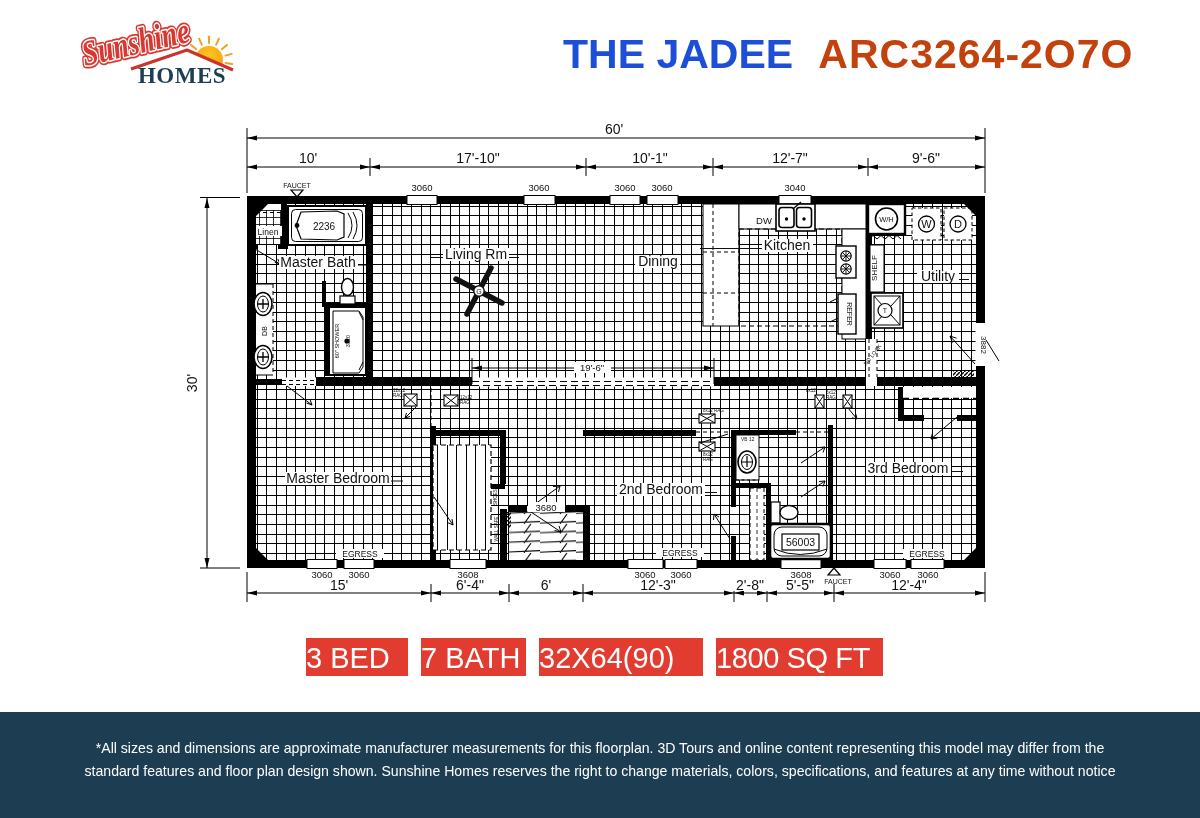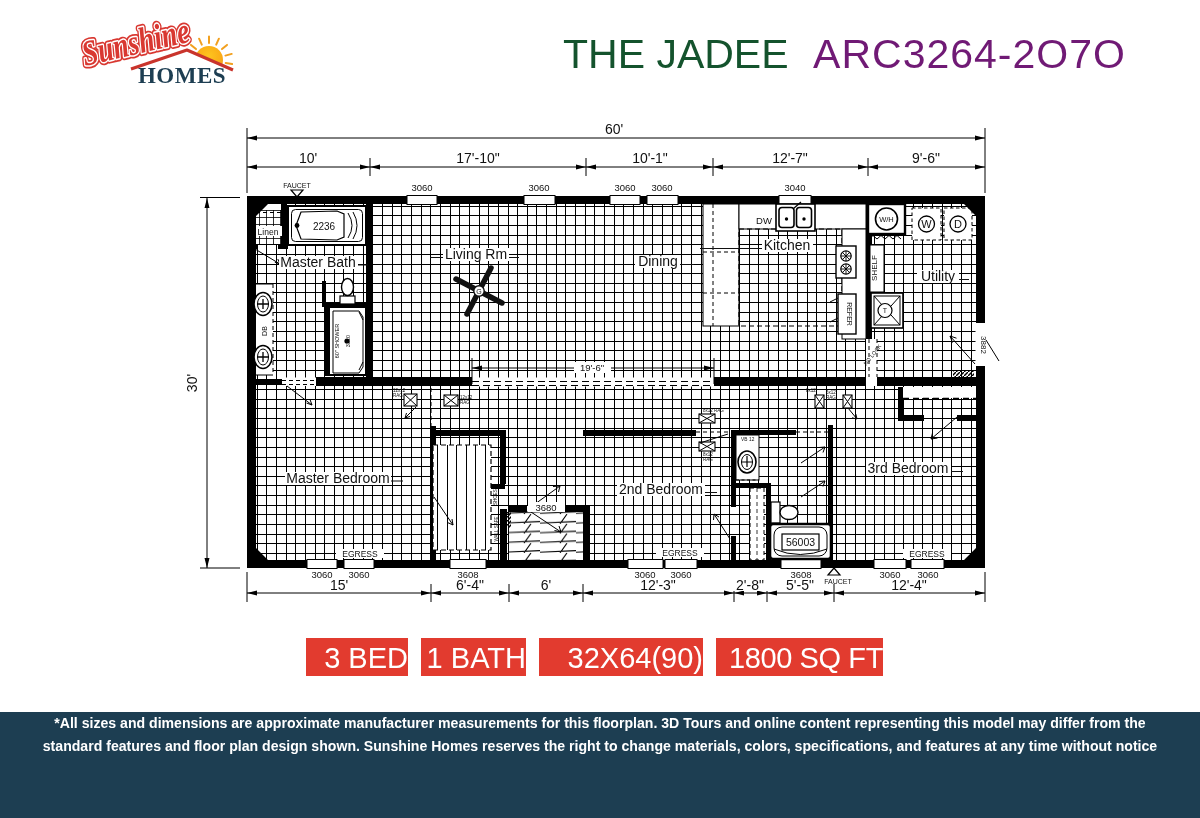--- a/index.html
+++ b/index.html
@@ -1,23 +1,23 @@
 <!DOCTYPE html>
 <html><head>
 <meta charset="utf-8">
 <style>
 html,body{margin:0;padding:0}
 body{width:1200px;height:818px;background:#fff;font-family:"Liberation Sans",sans-serif;position:relative;overflow:hidden}
 #title{position:absolute;left:563px;top:31px;white-space:nowrap;font-size:41px}
-#title .red{color:#14532d;font-weight:normal}
-#title .navy{color:#701a75;font-weight:normal;letter-spacing:1px;margin-left:2px}
+#title .red{color:#1d4ed8;font-weight:bold}
+#title .navy{color:#c2410c;font-weight:bold;letter-spacing:1px;margin-left:2px}
 #badges{position:absolute;left:306px;top:638px;height:38px;white-space:nowrap}
-#badges span{display:inline-block;background:#e23b2f;color:#fff;font-size:29px;height:38px;line-height:40px;text-align:right;margin-right:13px;vertical-align:top}
+#badges span{display:inline-block;background:#e23b2f;color:#fff;font-size:29px;height:38px;line-height:40px;text-align:left;margin-right:13px;vertical-align:top}
 #footer{position:absolute;left:0;top:712px;width:1200px;height:106px;background:#1d3e52}
-#footer div{color:#fff;font-weight:bold;font-size:14.1px;text-align:center;line-height:22.5px;}
+#footer div{color:#fff;font-weight:normal;font-size:14.1px;text-align:center;line-height:22.5px;padding-top:25px}
 #logo{position:absolute;left:60px;top:10px;width:260px;height:120px}
 </style>
 </head>
 <body>
 <div id="title"><span class="red">THE JADEE</span><span class="navy">&nbsp; ARC3264-2O7O</span></div>
 <svg id="plan" xmlns="http://www.w3.org/2000/svg" width="1200" height="818" style="position:absolute;left:0;top:0">
 <defs>
 <pattern id="g" width="9.6" height="9.6" patternUnits="userSpaceOnUse">
 <path d="M0 .5H9.6M.5 0V9.6" stroke="#000" stroke-width="1" fill="none" shape-rendering="crispEdges"></path>
 </pattern>
@@ -399,16 +399,16 @@
 <g transform="translate(25,56) rotate(-13)" font-family="Liberation Serif, serif" font-style="italic" font-weight="bold" font-size="36">
 <g transform="scale(.78 1)">
 <text x="0" y="0" fill="none" stroke="#d93831" stroke-width="6.5" stroke-linejoin="round">Sunshine</text>
 <text x="0" y="0" fill="none" stroke="#fff" stroke-width="3" stroke-linejoin="round">Sunshine</text>
 <text x="0" y="0" fill="#d93831">Sunshine</text>
 </g>
 </g>
 <text x="122" y="73" font-family="Liberation Serif, serif" font-weight="bold" font-size="23" fill="#1d3e52" text-anchor="middle" letter-spacing="0.5">HOMES</text>
 </svg>
 </div>
-<div id="badges"><span style="width:102px">3 BED</span><span style="width:105px">1 BATH</span><span style="width:164px">32X64(90)</span><span style="width:167px;margin-right:0;letter-spacing:-0.4px">1800 SQ FT</span></div>
+<div id="badges"><span style="width:102px">3 BED</span><span style="width:105px">7 BATH</span><span style="width:164px">32X64(90)</span><span style="width:167px;margin-right:0;letter-spacing:-0.4px">1800 SQ FT</span></div>
 <div id="footer">
     <div>*All sizes and dimensions are approximate manufacturer measurements for this floorplan. 3D Tours and online content representing this model may differ from the<br>standard features and floor plan design shown. Sunshine Homes reserves the right to change materials, colors, specifications, and features at any time without notice</div>
   </div>
 
 </body></html>

